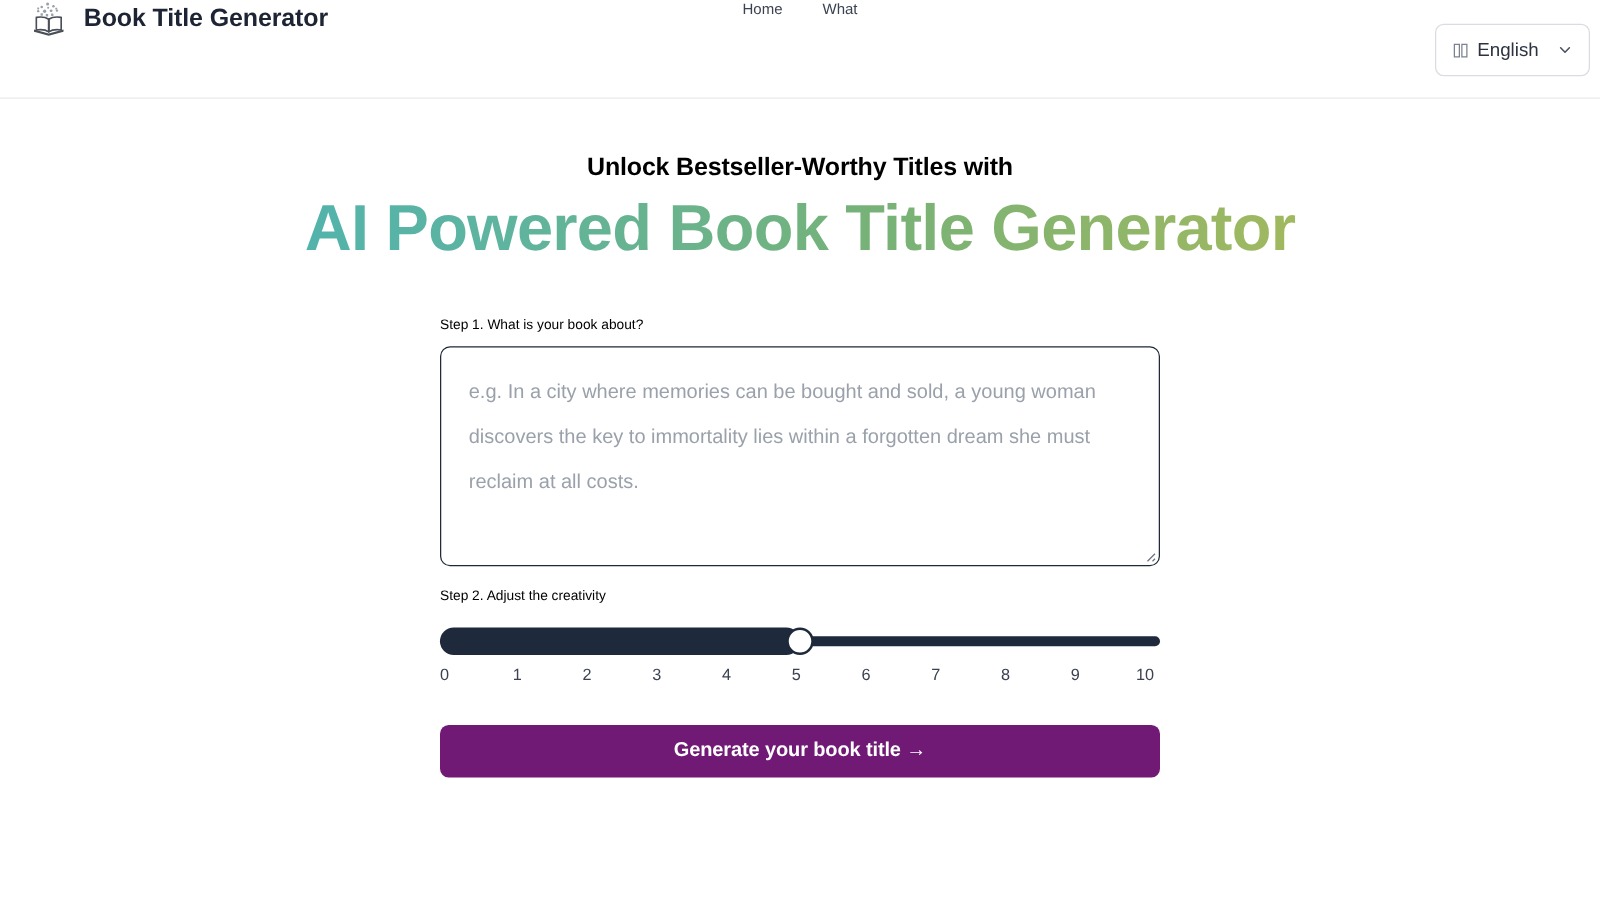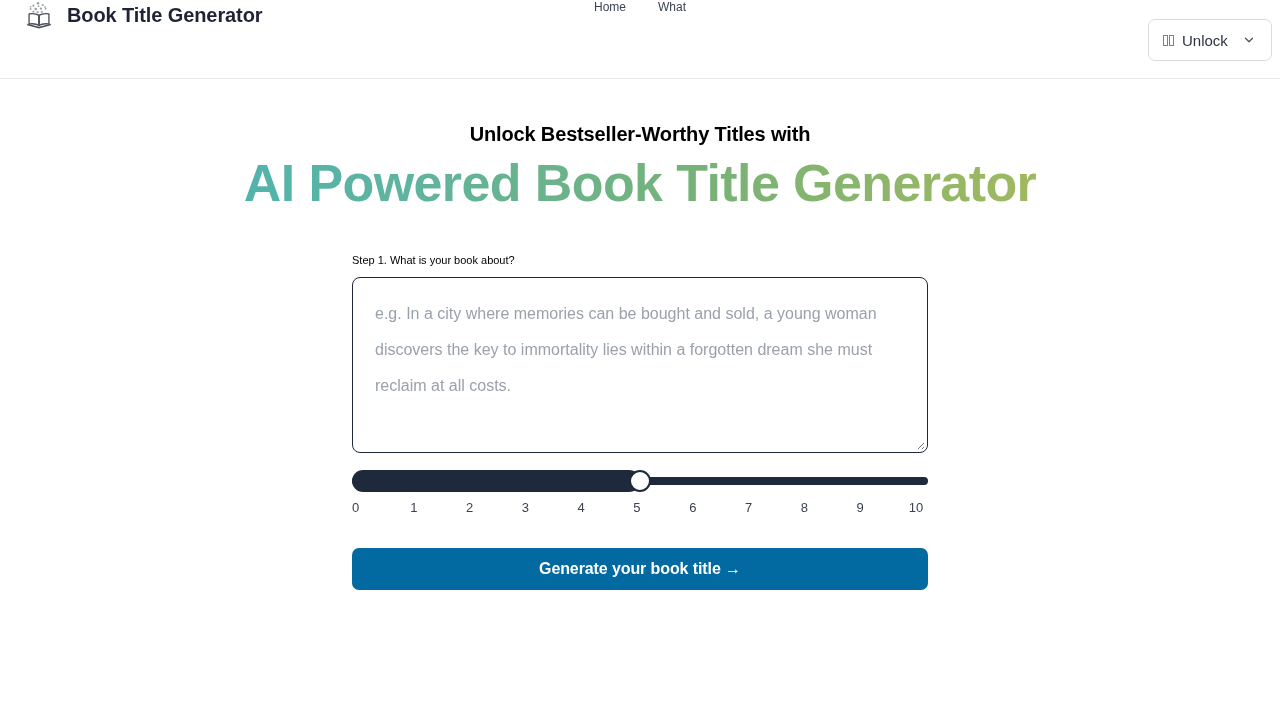--- a/index.html
+++ b/index.html
@@ -246,21 +246,21 @@
   .tick:last-child  { text-align: center; width: 24px; }
 
   
   .submit-btn {
     display: block;
     width: 576px;
     height: 42px;
     margin-top: 33px;
     border: none;
     border-radius: 7px;
-    background: #0369a1;
+    background: #701a75;
     color: #ffffff;
     font-family: "Liberation Sans", sans-serif;
     font-size: 16px;
     font-weight: 700;
     letter-spacing: -0.1px;
     cursor: pointer;
   }
 </style>
 </head>
 <body>
@@ -299,21 +299,21 @@
   <nav class="nav">
     <a class="nav-link" href="#">Home</a>
     <a class="nav-link" href="#">What</a>
   </nav>
 
   <div class="lang-select">
     <span class="lang-flag">
         <i></i>
         <i></i>
       </span>
-    <span class="lang-label">Unlock</span>
+    <span class="lang-label">English</span>
     <svg class="chevron" viewBox="0 0 20 20" fill="none" stroke="#4b5160" stroke-width="1.8" stroke-linecap="round" stroke-linejoin="round">
       <path d="M5 7.5 L10 12.5 L15 7.5"></path>
     </svg>
   </div>
 </header>
 
 <section class="hero">
   <div class="hero-eyebrow">Unlock Bestseller-Worthy Titles with</div>
   <h1 class="hero-title">AI Powered Book Title Generator</h1>
 </section>
@@ -325,20 +325,21 @@
   <div class="textarea-wrap">
     <textarea class="prompt" placeholder="e.g. In a city where memories can be bought and sold, a young woman discovers the key to immortality lies within a forgotten dream she must reclaim at all costs." style=""></textarea>
     <svg class="resize-grip" viewBox="0 0 12 12">
       <g stroke="#6b7280" stroke-width="1">
         <path d="M11 5 L5 11"></path>
         <path d="M11 9 L9 11"></path>
       </g>
     </svg>
   </div>
 
+  <div class="field-label step2-label">Step 2. Adjust the creativity</div>
 
   <div class="slider-block">
     <div class="slider">
       <div class="slider-track-bg"></div>
       <div class="slider-track-fill" style="width: 50%;"></div>
       <div class="slider-thumb" style="left: 50%;"></div>
     </div>
     <div class="slider-ticks">
       <span class="tick">0</span>
       <span class="tick">1</span>

